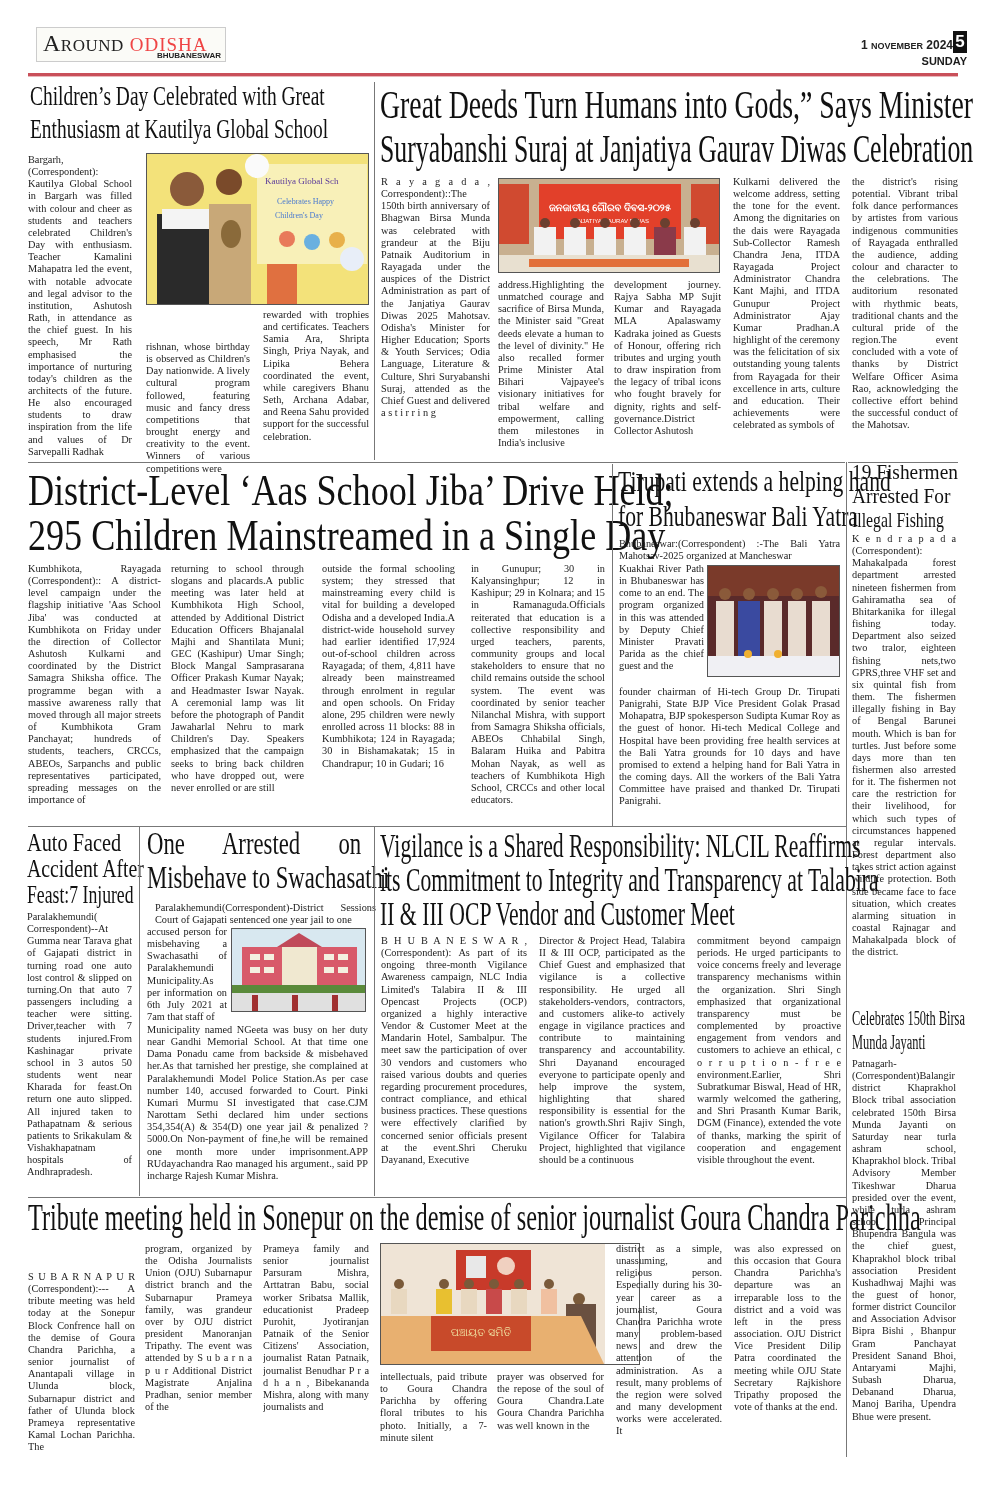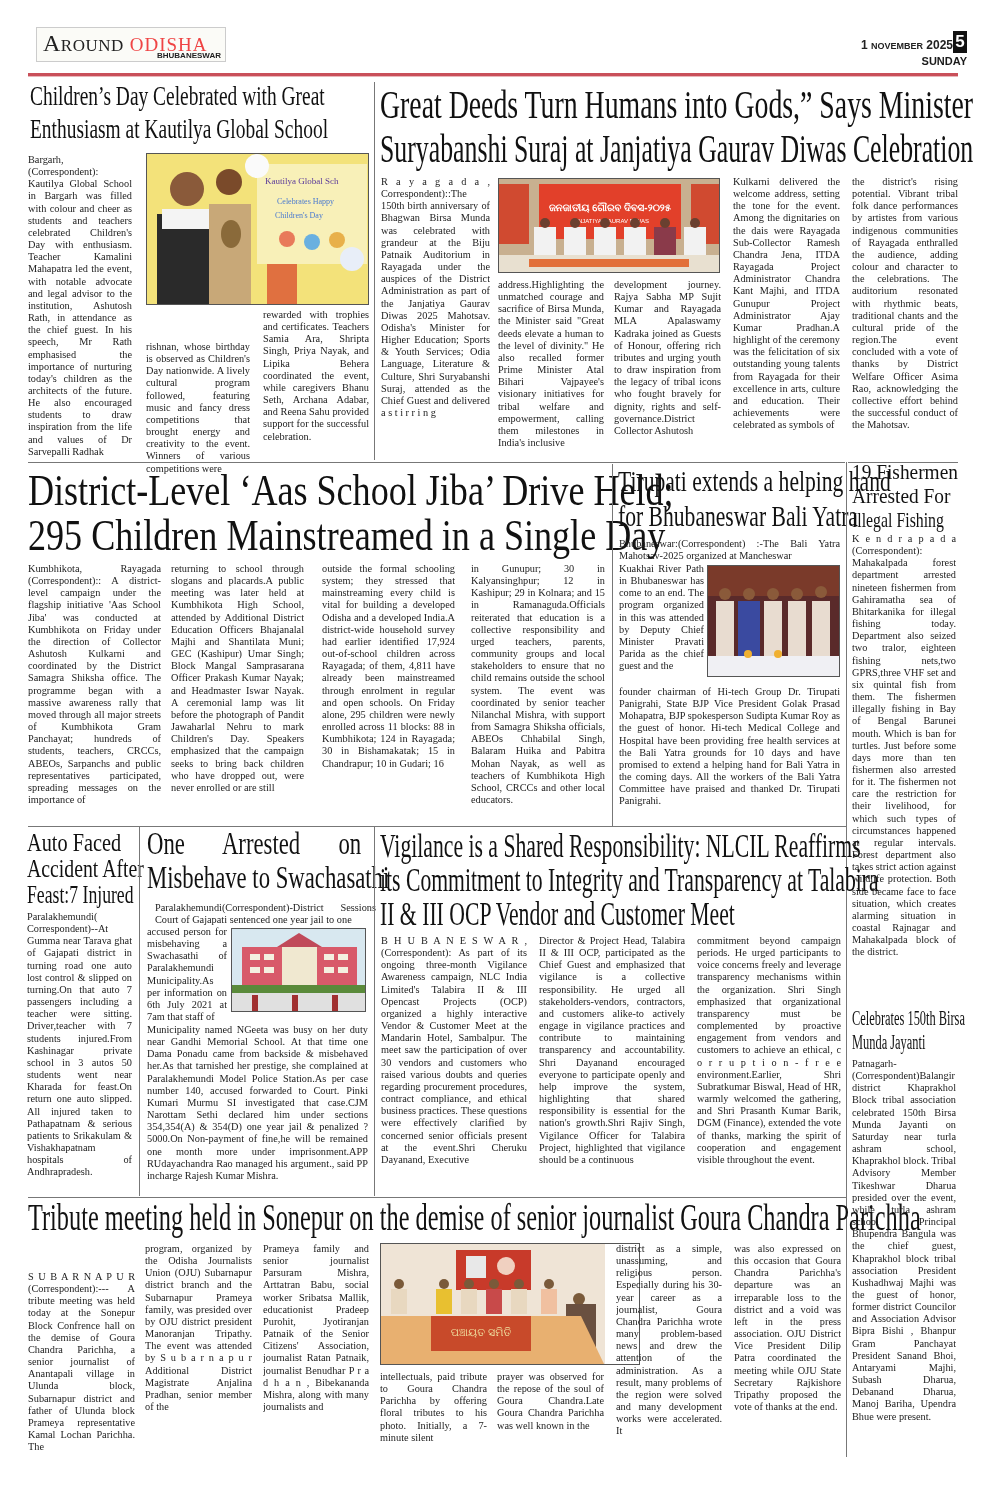--- a/index.html
+++ b/index.html
@@ -28,21 +28,21 @@
 <div class="abs masthead-box">
   <div class="mast-around">
     <span style="font-variant:small-caps;font-size:24px">Around</span>
     <span class="mast-odisha">ODISHA</span>
   </div>
   <div class="mast-city">BHUBANESWAR</div>
 </div>
 <div class="abs dateline">
   <span>1</span>
   <span class="nov">NOVEMBER</span>
-  <span>2025</span>
+  <span>2024</span>
 </div>
 <div class="abs pagenum">5</div>
 <div class="abs day">SUNDAY</div>
 <div class="abs redrule"></div>
 <div class="abs redrule2"></div>
 
 <div>
   <div class="abs head" style="left:30px;top:82px;font-size:27px;transform:scaleX(0.72);">Children’s Day Celebrated with Great</div>
   <div class="abs head" style="left:30px;top:115px;font-size:27px;transform:scaleX(0.72);">Enthusiasm at Kautilya Global School</div>
   <div class="abs col" style="left:28px;top:154px;width:104px;height:305px;">Bargarh,(Correspondent): Kautilya Global School in Bargarh was filled with colour and cheer as students and teachers celebrated Children's Day with enthusiasm. Teacher Kamalini Mahapatra led the event, with notable advocate and legal advisor to the institution, Ashutosh Rath, in attendance as the chief guest. In his speech, Mr Rath emphasised the importance of nurturing today's children as the architects of the future. He also encouraged students to draw inspiration from the life and values of Dr Sarvepalli Radhak</div>
@@ -224,21 +224,21 @@
   <div class="abs col" style="left:381px;top:935px;width:146px;height:258px;">B H U B A N E S W A R , (Correspondent): As part of its ongoing three-month Vigilance Awareness campaign, NLC India Limited's Talabira II &amp; III Opencast Projects (OCP) organized a highly interactive Vendor &amp; Customer Meet at the Mandarin Hotel, Sambalpur. The meet saw the participation of over 30 vendors and customers who raised various doubts and queries regarding procurement procedures, contract compliance, and ethical business practices. These questions were effectively clarified by concerned senior officials present at the event.Shri Cheruku Dayanand, Executive</div>
   <div class="abs col" style="left:539px;top:935px;width:146px;height:258px;">Director &amp; Project Head, Talabira II &amp; III OCP, participated as the Chief Guest and emphasized that vigilance is a collective responsibility. He urged all stakeholders-vendors, contractors, and customers alike-to actively engage in vigilance practices and contribute to maintaining transparency and accountability. Shri Dayanand encouraged everyone to participate openly and help improve the system, highlighting that shared responsibility is essential for the nation's growth.Shri Rajiv Singh, Vigilance Officer for Talabira Project, highlighted that vigilance should be a continuous</div>
   <div class="abs col" style="left:697px;top:935px;width:144px;height:258px;">commitment beyond campaign periods. He urged participants to voice concerns freely and leverage transparency mechanisms within the organization. Shri Singh emphasized that organizational transparency must be complemented by proactive engagement from vendors and customers to achieve an ethical, c o r r u p t i o n - f r e e environment.Earlier, Shri Subratkumar Biswal, Head of HR, warmly welcomed the gathering, and Shri Prasanth Kumar Barik, DGM (Finance), extended the vote of thanks, marking the spirit of cooperation and engagement visible throughout the event.</div>
 </div>
 
 <div class="abs hline" style="left:28px;top:1197px;width:818px;"></div>
 
 <div>
   <div class="abs head" style="left:28px;top:1198px;font-size:38px;transform:scaleX(0.64);">Tribute meeting held in Sonepur on the demise of senior journalist Goura Chandra Parichha</div>
   <div class="abs col" style="left:28px;top:1271px;width:107px;height:210px;">S U B A R N A P U R (Correspondent):--- A tribute meeting was held today at the Sonepur Block Confrence hall on the demise of Goura Chandra Parichha, a senior journalist of Anantapali village in Ulunda block, Subarnapur district and father of Ulunda block Prameya representative Kamal Lochan Parichha. The</div>
-  <div class="abs col" style="left:145px;top:1243px;width:107px;height:210px;">program, organized by the Odisha Journalists Union (OJU) Subarnapur district branch and the Subarnapur Prameya family, was presided over by OJU district president Manoranjan Tripathy. The event was attended by S u b a r n a p u r Additional District Magistrate Anjalina Pradhan, senior member of the</div>
+  <div class="abs col" style="left:145px;top:1243px;width:107px;height:210px;">program, organized by the Odisha Journalists Union (OJU) Subarnapur district branch and the Subarnapur Prameya family, was grandeur over by OJU district president Manoranjan Tripathy. The event was attended by S u b a r n a p u r Additional District Magistrate Anjalina Pradhan, senior member of the</div>
   <div class="abs col" style="left:263px;top:1243px;width:106px;height:210px;">Prameya family and senior journalist Parsuram Mishra, Arttatran Babu, social worker Sribatsa Mallik, educationist Pradeep Purohit, Jyotiranjan Patnaik of the Senior Citizens' Association, journalist Ratan Patnaik, journalist Benudhar P r a d h a n , Bibekananda Mishra, along with many journalists and</div>
   <div class="abs photo" style="left:380px;top:1243px;width:260px;height:122px;">
     <svg width="224" height="122" viewBox="0 0 224 122">
       <rect width="224" height="122" fill="#efe4d6"></rect>
       <rect x="75" y="6" width="75" height="40" fill="#c83a2a"></rect>
       <rect x="85" y="12" width="20" height="22" fill="#e8e8e8"></rect>
       <circle cx="125" cy="22" r="9" fill="#f0d0c0"></circle>
       <g fill="#e8d8c0">
           <rect x="10" y="45" width="16" height="25"></rect>
           <rect x="55" y="45" width="16" height="25" fill="#e8c030"></rect>

